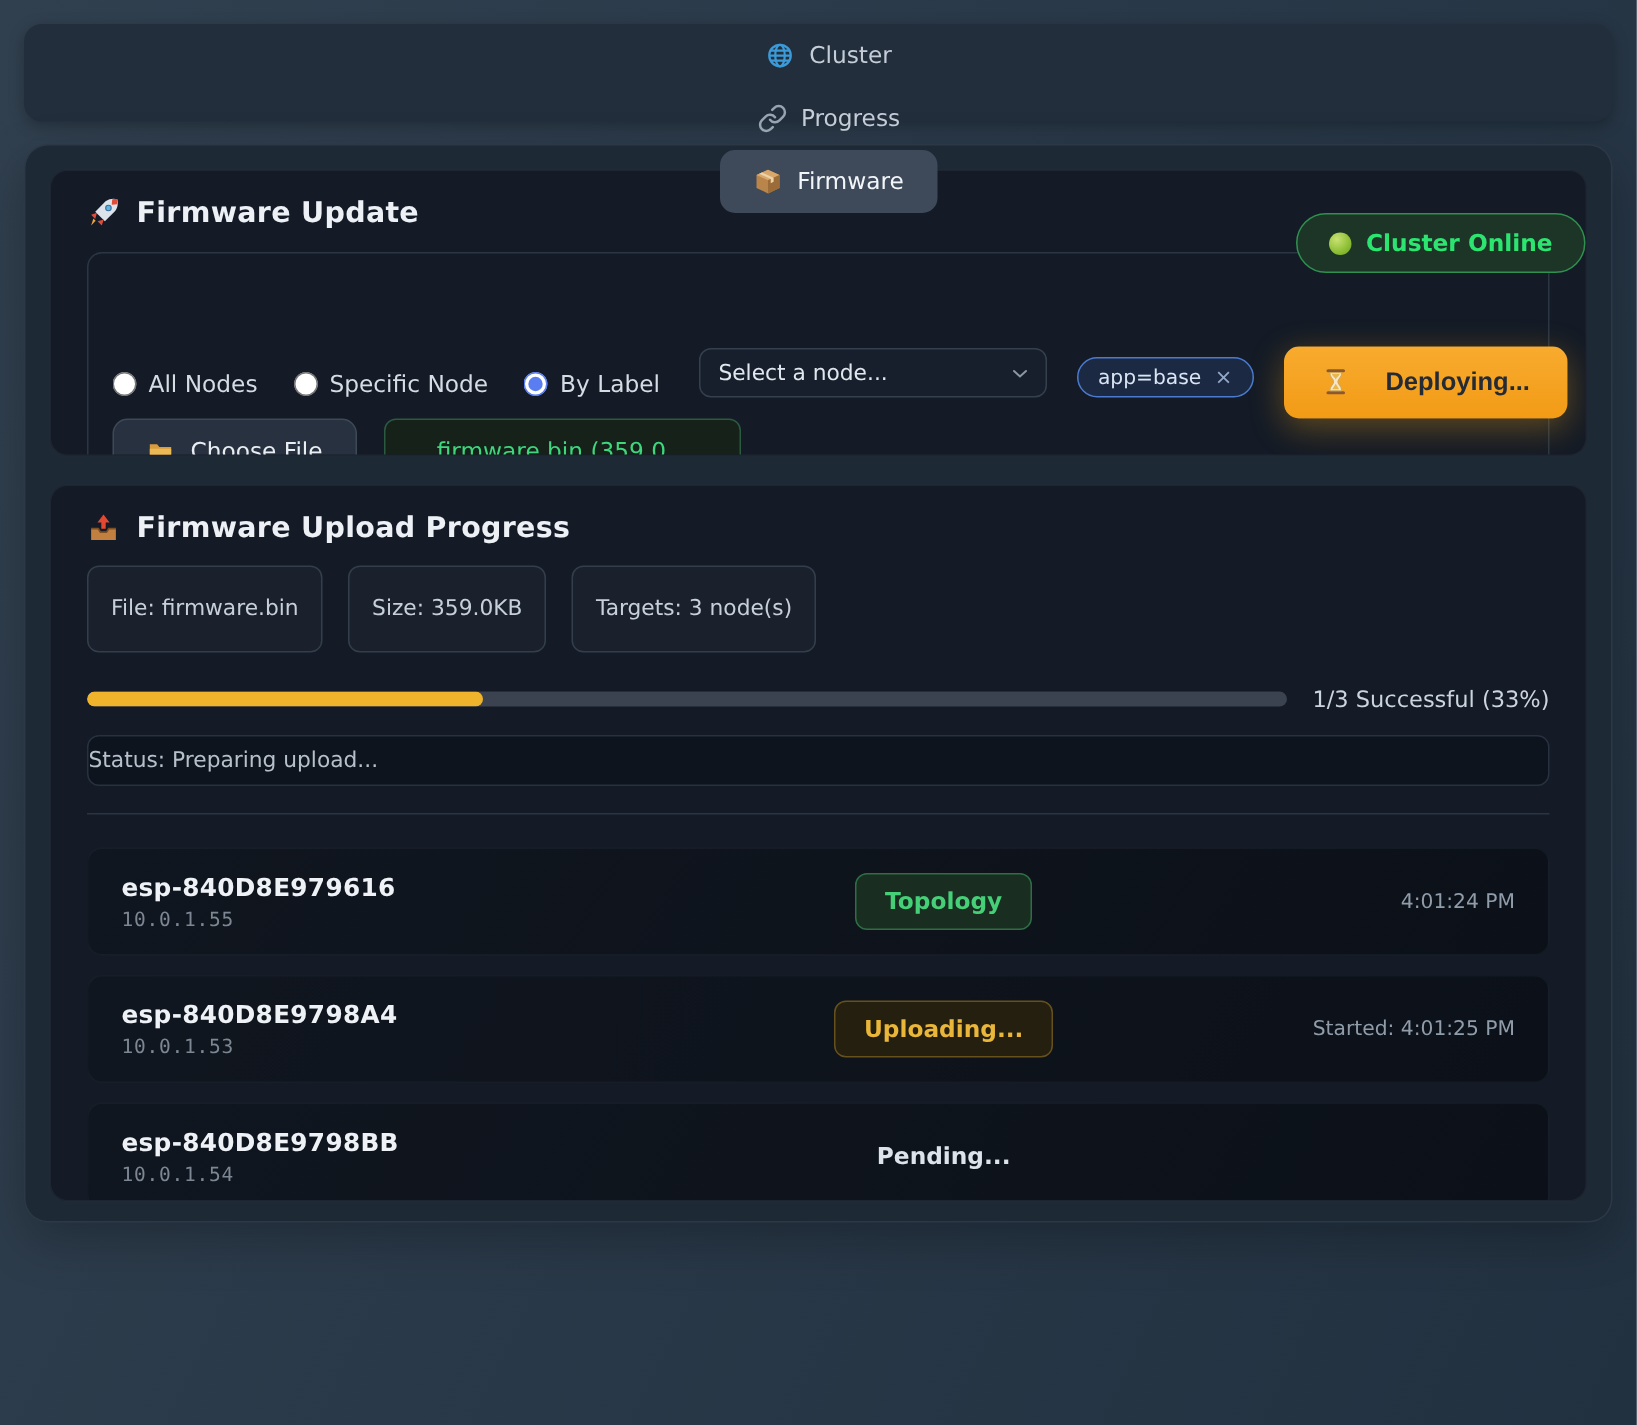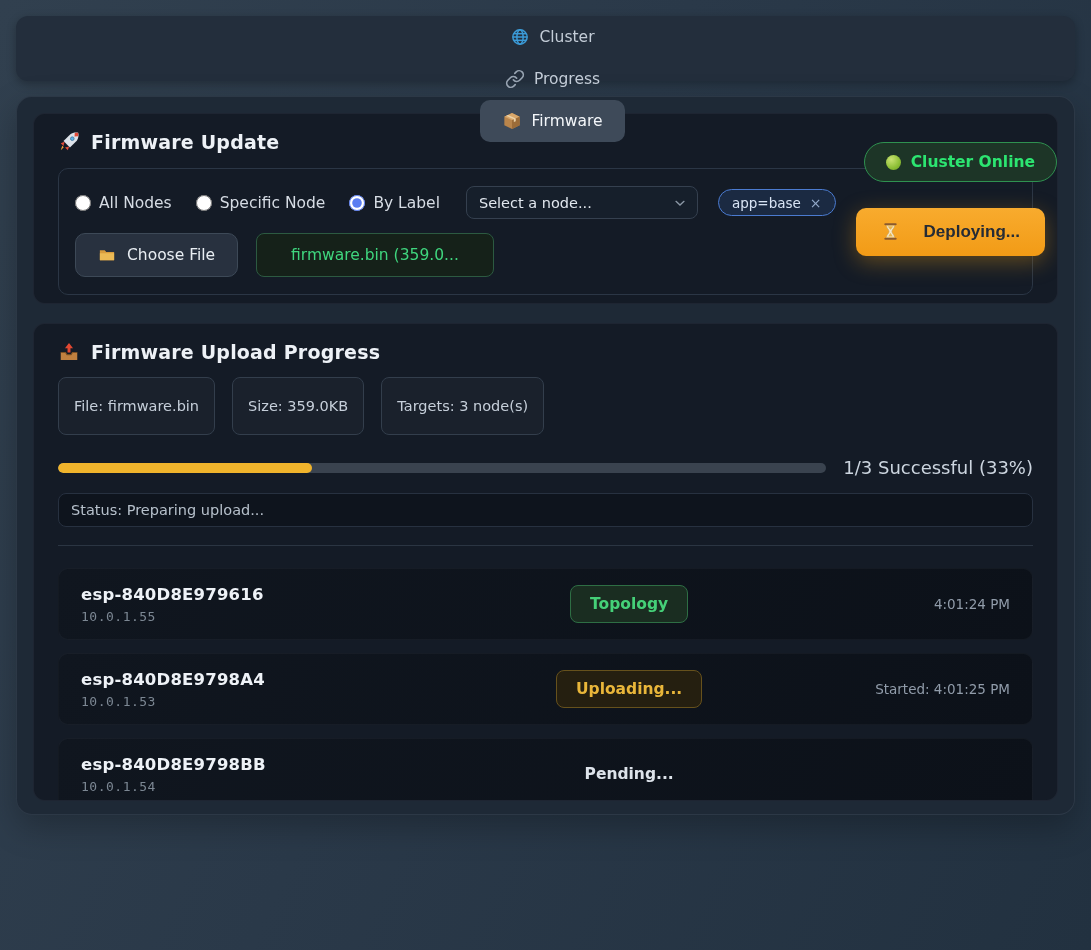--- a/index.html
+++ b/index.html
@@ -48,21 +48,21 @@
   .card-title {
     display:flex; align-items:center; gap:11px;
     font-size:19px; font-weight:700; color:#edf1f6; letter-spacing:.2px;
   }
   
   .form-box {
     margin-top:15px; border:1px solid #2b3645; border-radius:10px;
     padding:17px 16px; display:flex; align-items:center; justify-content:space-between;
   }
   .form-left { display:flex; flex-direction:column; gap:14px; }
-  .target-row { display:flex; align-items:center; gap:24px; }
+  .target-row { display:flex; align-items:flex-end; gap:24px;margin-top:46px; }
   .radio-label { display:flex; align-items:center; gap:8px; color:#d6dce4; font-size:15.5px; cursor:pointer; white-space:nowrap; }
   input[type=radio] { width:16px; height:16px; accent-color:#5a7df2; margin:0; cursor:pointer; }
   .select {
     width:232px; height:33px; background:#161f2b; border:1px solid #35404f;
     border-radius:8px; display:flex; align-items:center; justify-content:space-between;
     padding:0 9px 0 12px; color:#e1e7ee; font-size:14.5px; cursor:pointer; white-space:nowrap;
   }
   .chip {
     height:27px; display:flex; align-items:center; gap:9px; padding:0 13px;
     border-radius:14px; background:#1b2a42; border:1px solid #4b7bd0;
@@ -87,24 +87,24 @@
   }
   
   .badges-row { margin-top:14px; display:flex; gap:17px; }
   .info-badge {
     padding:20px 15px; background:#1a212c; border:1px solid #333e4c;
     border-radius:8px; color:#c6cfda; font-size:14.5px; white-space:nowrap;
   }
   .progress-row { margin-top:22px; display:flex; align-items:center; gap:17px; }
   .progress-track { flex:1; height:10px; background:#3a434f; border-radius:5px; overflow:hidden; }
   .progress-fill { height:100%; background:#f0b42c; border-radius:5px; }
-  .progress-label { color:#ccd5df; font-size:18px; white-space:nowrap; }
+  .progress-label { color:#ccd5df; font-size:15px; white-space:nowrap; }
   .status-box {
     margin-top:15px; background:#0e141d; border:1px solid #273140;
-    border-radius:8px; padding:8px 12px; color:#b6c0cb; font-size:14.5px;
+    border-radius:8px; padding:8px 0; color:#b6c0cb; font-size:14.5px;
   }
   .node-list { margin-top:18px; border-top:1px solid #2b3542; padding-top:22px; }
   .node-row {
     height:72px; border-radius:10px;
     background:linear-gradient(120deg,#10161f 0%,#0c1119 100%);
     border:1px solid rgba(148,166,186,.06);
     display:flex; align-items:center; padding:0 22px; margin-bottom:13px;
   }
   .node-left { flex:0 0 40%; display:flex; flex-direction:column; gap:5px; }
   .node-name { font-size:16.5px; font-weight:700; color:#eef2f7; letter-spacing:.2px; }

